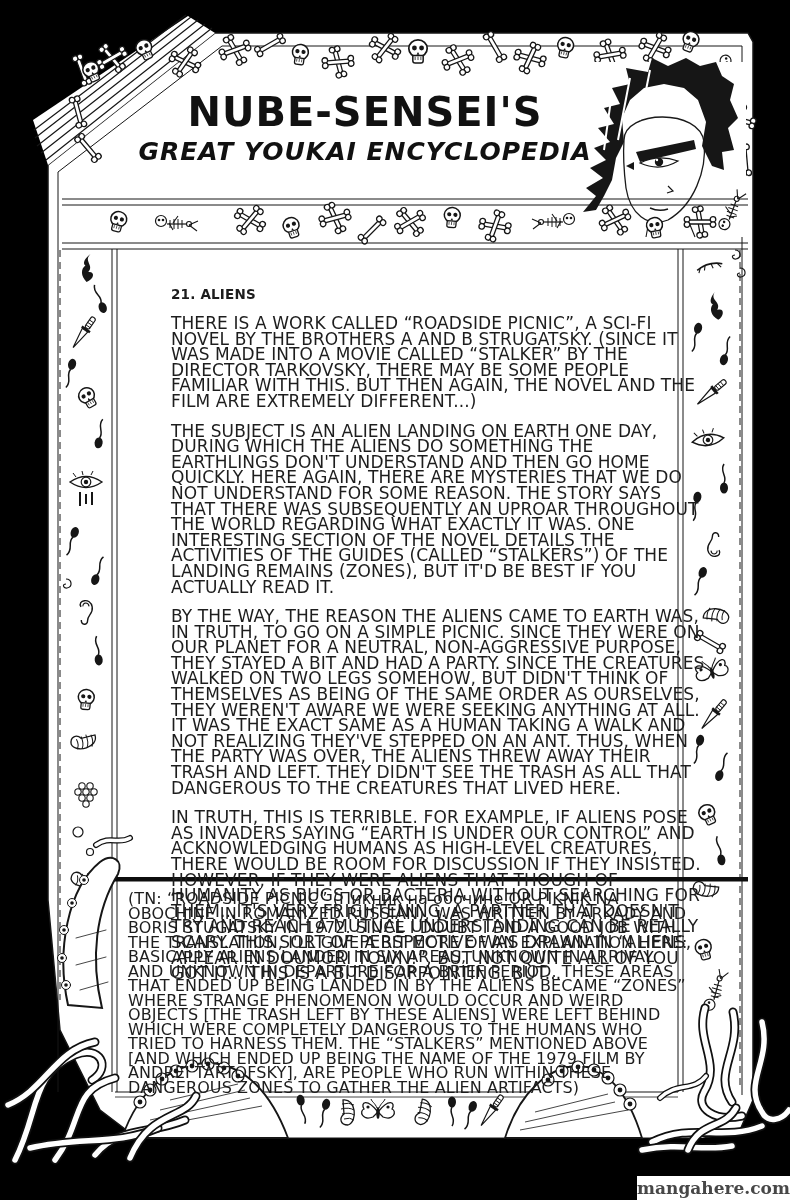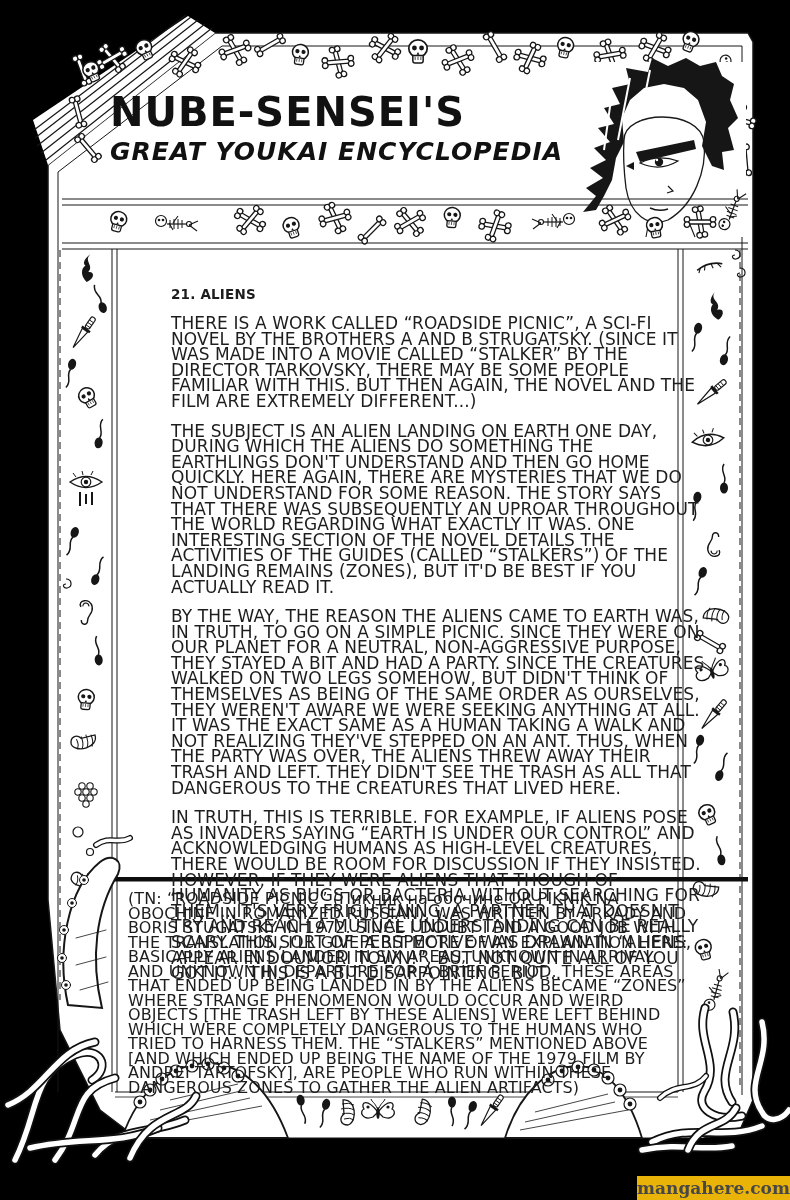--- a/index.html
+++ b/index.html
@@ -1,27 +1,27 @@
 <!DOCTYPE html>
 <html><head>
 <meta charset="utf-8">
 <style>
   html,body{margin:0;padding:0;background:#000;}
   .canvas{position:relative;width:790px;height:1200px;background:#000;overflow:hidden;
           font-family:"DejaVu Sans", sans-serif;}
   .canvas svg{position:absolute;left:0;top:0;}
-  .header{position:absolute;left:110px;top:90px;width:510px;color:#111;}
+  .header{position:absolute;left:110px;top:90px;width:510px;text-align:center;color:#111;}
   .header .title{font-size:40px;line-height:44px;font-weight:bold;letter-spacing:1px;}
   .header .subtitle{font-size:25px;line-height:30px;font-weight:bold;letter-spacing:1px;margin-top:3px;font-style:italic;}
   .article{position:absolute;left:133px;top:286px;width:536px;color:#1d1d1d;margin-left:38px;}
   .article .heading{font-size:13.5px;font-weight:bold;margin:0 0 14px 0;letter-spacing:.2px;}
   .article p{font-size:17px;line-height:15.6px;margin:0 0 14px 0;letter-spacing:.1px;}
   .tnote{position:absolute;left:128px;top:892px;width:566px;color:#1d1d1d;
          font-size:16px;line-height:14.5px;letter-spacing:.1px;}
-  .watermark{position:absolute;left:637px;top:1176px;width:153px;height:24px;background:#eab308;
+  .watermark{position:absolute;left:637px;top:1176px;width:153px;height:24px;background:#ffffff;
              font-family:"DejaVu Serif", serif;font-weight:bold;font-size:17px;line-height:24px;
              text-align:center;color:#474747;}
 </style>
 </head>
 <body>
 
 <div class="canvas">
 
   <svg width="790" height="1200" viewBox="0 0 790 1200">
     <defs>

